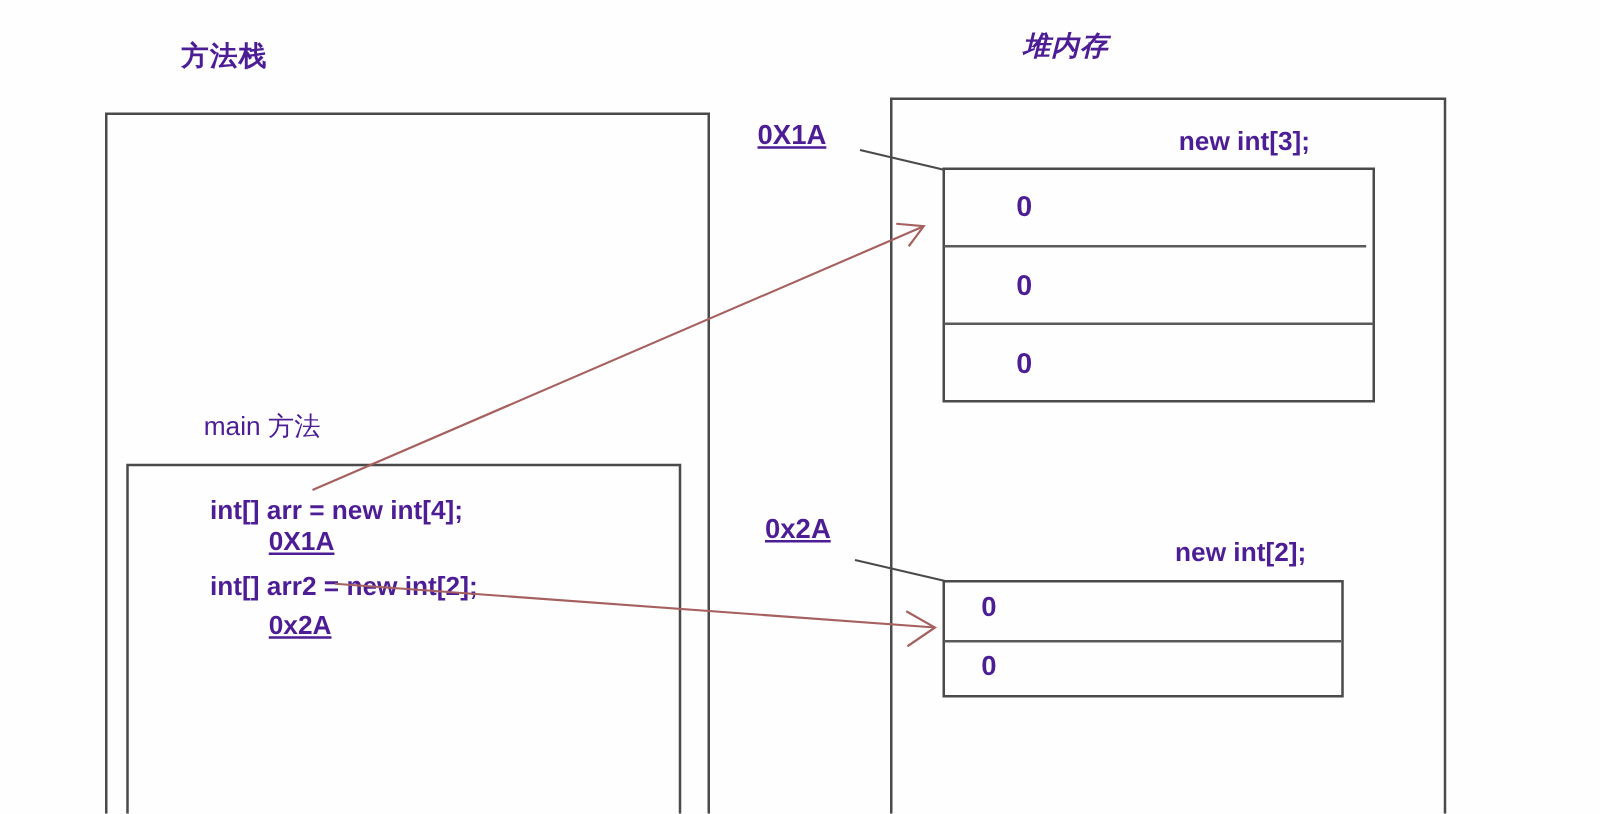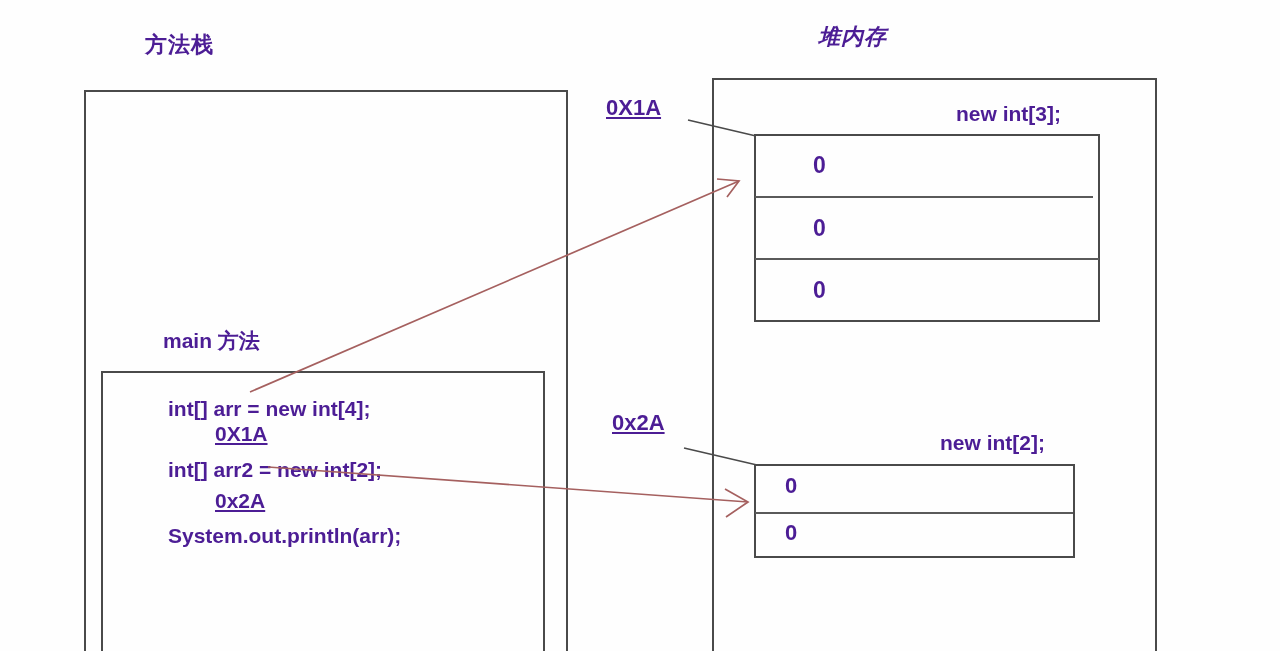--- a/index.html
+++ b/index.html
@@ -22,35 +22,34 @@
 </head>
 <body>
 
 <div class="canvas">
 
   <div class="abs title" style="left:145px;top:30px;">方法栈</div>
   <div class="abs title" style="left:818px;top:22px;font-style:italic;">堆内存</div>
 
   <div class="box" style="left:84px;top:90px;width:484px;height:600px;"></div>
 
-  <div class="abs" style="left:163px;top:327px;font-size:21px;font-weight:700;">main 方法</div>
+  <div class="abs" style="left:163px;top:327px;font-size:21px;font-weight:400;">main 方法</div>
   <div class="box" style="left:101px;top:371px;width:444px;height:320px;"></div>
 
   <div class="abs code" style="left:168px;top:397px;">int[] arr = new int[4];</div>
   <div class="abs addr" style="left:215px;top:422px;">0X1A</div>
   <div class="abs code" style="left:168px;top:458px;">int[] arr2 = new int[2];</div>
   <div class="abs addr" style="left:215px;top:489px;">0x2A</div>
-  <div class="abs code" style="left:168px;top:524px;">System.out.println(arr);</div>
 
   <div class="box" style="left:712px;top:78px;width:445px;height:600px;"></div>
 
   <div class="abs addr" style="left:606px;top:95px;font-size:22px;">0X1A</div>
   <div class="abs addr" style="left:612px;top:410px;font-size:22px;">0x2A</div>
 
-  <div class="abs decl" style="left:943px;top:102px;margin-left:13px;">new int[3];</div>
+  <div class="abs decl" style="left:943px;top:102px;">new int[3];</div>
   <div class="box" style="left:754px;top:134px;width:346px;height:188px;"></div>
   <div class="hline" style="left:755px;top:196px;width:338px;"></div>
   <div class="hline" style="left:755px;top:258px;width:344px;"></div>
   <div class="abs cellv" style="left:813px;top:152px;font-size:23px;">0</div>
   <div class="abs cellv" style="left:813px;top:215px;font-size:23px;">0</div>
   <div class="abs cellv" style="left:813px;top:277px;font-size:23px;">0</div>
 
   <div class="abs decl" style="left:940px;top:431px;">new int[2];</div>
   <div class="box" style="left:754px;top:464px;width:321px;height:94px;"></div>
   <div class="hline" style="left:755px;top:512px;width:318px;"></div>

